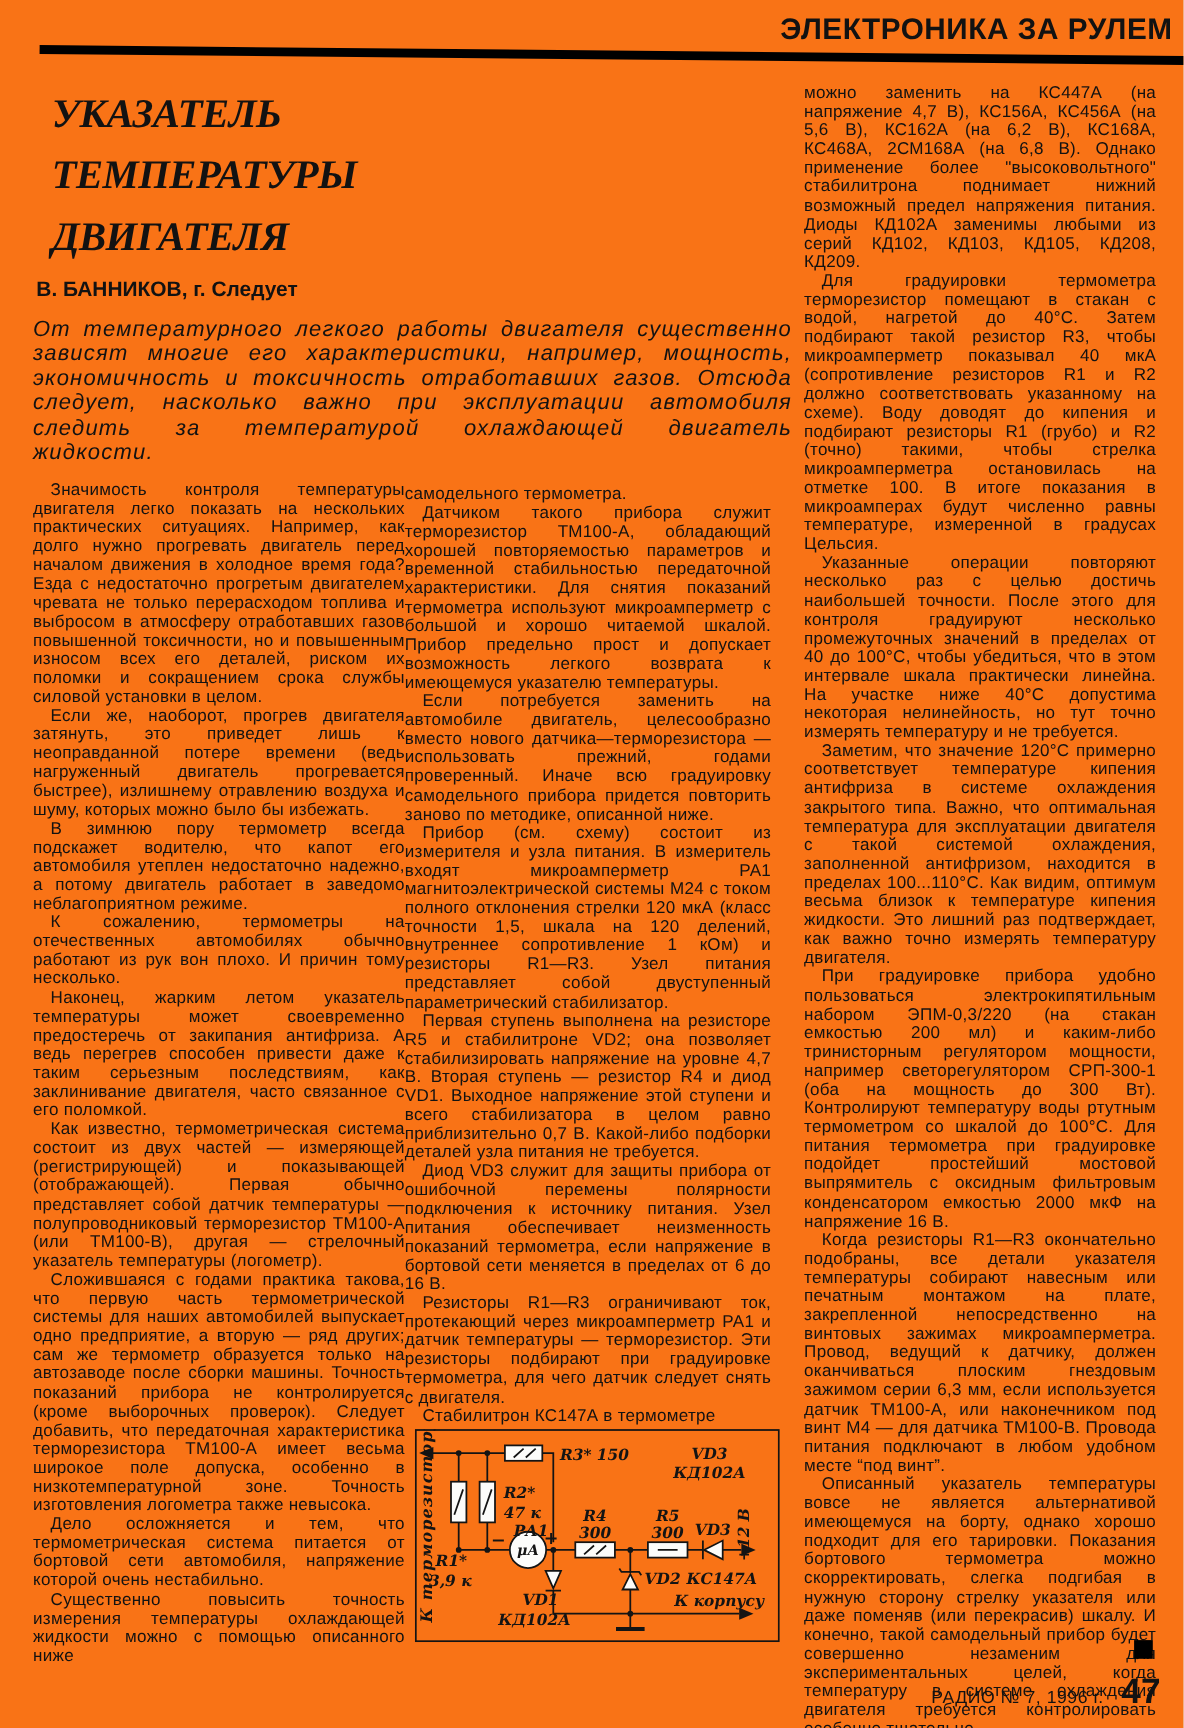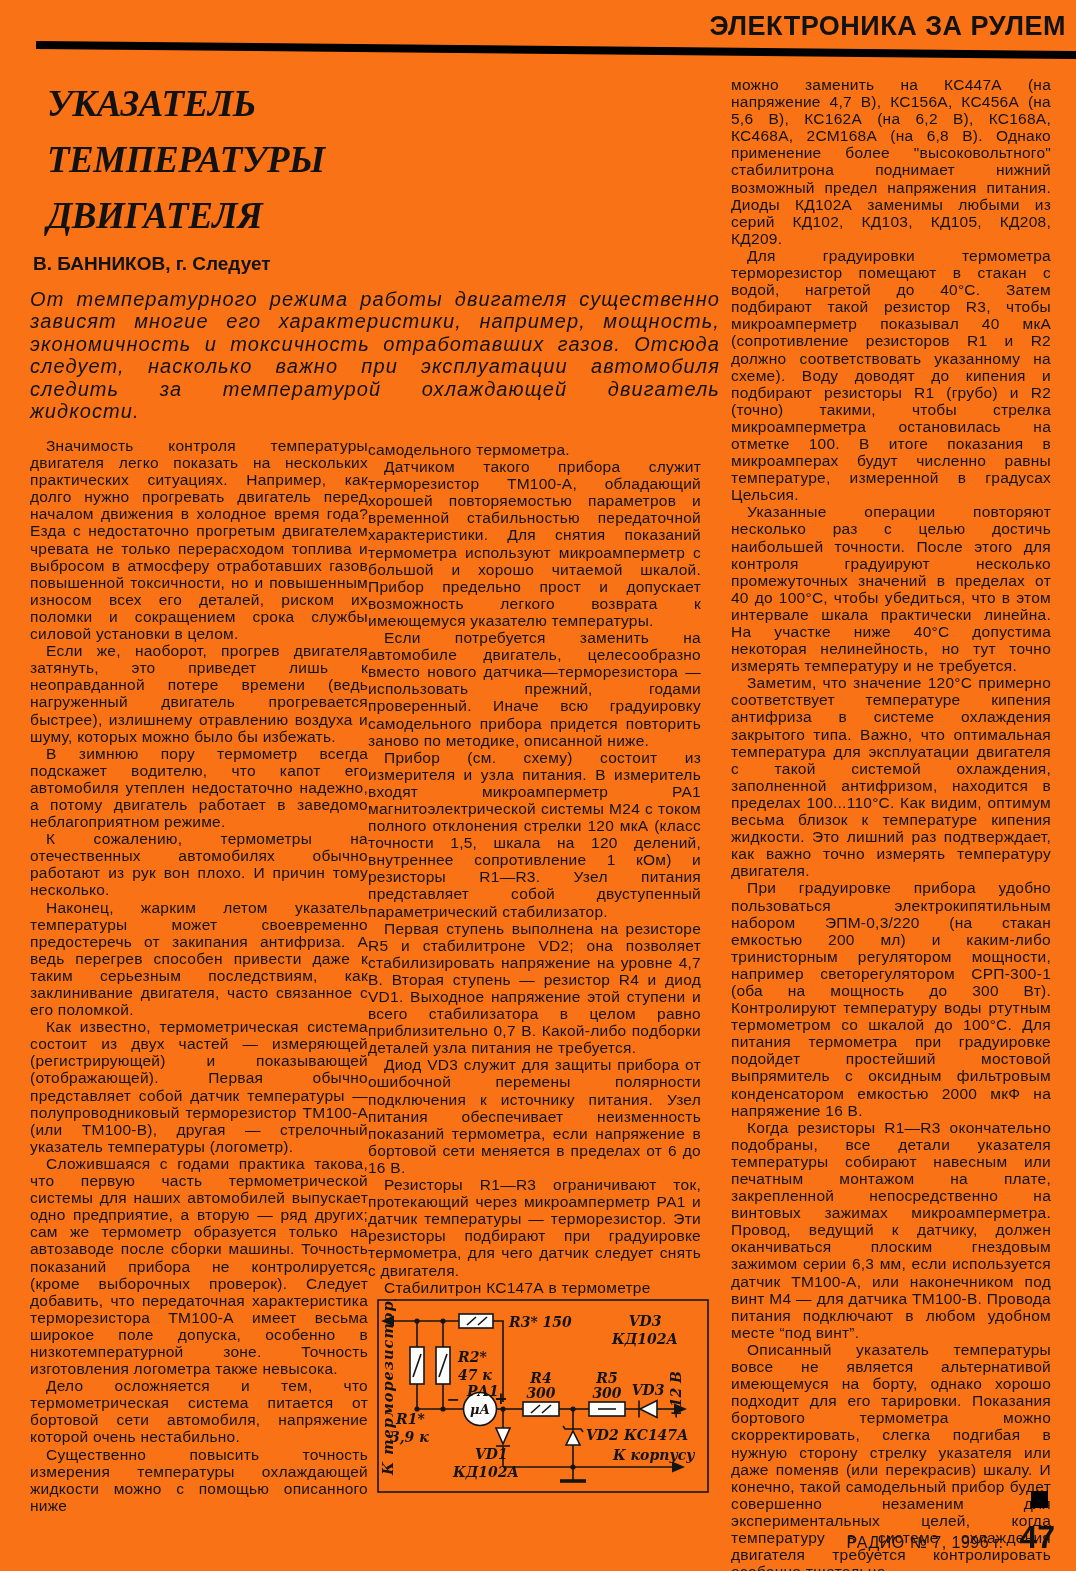--- a/index.html
+++ b/index.html
@@ -36,21 +36,21 @@
   <div class="topbar"></div>
 
   <div class="title">
     <div>УКАЗАТЕЛЬ</div>
     <div>ТЕМПЕРАТУРЫ</div>
     <div>ДВИГАТЕЛЯ</div>
   </div>
 
   <div class="author">В. БАННИКОВ, г. Следует</div>
 
-  <div class="lead">От температурного режима работы двигателя существенно зависят многие его характеристики, например, мощность, экономичность и токсичность отработавших газов. Отсюда следует, насколько важно при эксплуатации автомобиля следить за температурой охлаждающей двигатель жидкости.</div>
+  <div class="lead">От температурного легкого работы двигателя существенно зависят многие его характеристики, например, мощность, экономичность и токсичность отработавших газов. Отсюда следует, насколько важно при эксплуатации автомобиля следить за температурой охлаждающей двигатель жидкости.</div>
 
   <div class="col col-left">
     <p>Значимость контроля температуры двигателя легко показать на нескольких практических ситуациях. Например, как долго нужно прогревать двигатель перед началом движения в холодное время года? Езда с недостаточно прогретым двигателем чревата не только перерасходом топлива и выбросом в атмосферу отработавших газов повышенной токсичности, но и повышенным износом всех его деталей, риском их поломки и сокращением срока службы силовой установки в целом.</p>
     <p>Если же, наоборот, прогрев двигателя затянуть, это приведет лишь к неоправданной потере времени (ведь нагруженный двигатель прогревается быстрее), излишнему отравлению воздуха и шуму, которых можно было бы избежать.</p>
     <p>В зимнюю пору термометр всегда подскажет водителю, что капот его автомобиля утеплен недостаточно надежно, а потому двигатель работает в заведомо неблагоприятном режиме.</p>
     <p>К сожалению, термометры на отечественных автомобилях обычно работают из рук вон плохо. И причин тому несколько.</p>
     <p>Наконец, жарким летом указатель температуры может своевременно предостеречь от закипания антифриза. А ведь перегрев способен привести даже к таким серьезным последствиям, как заклинивание двигателя, часто связанное с его поломкой.</p>
     <p>Как известно, термометрическая система состоит из двух частей — измеряющей (регистрирующей) и показывающей (отображающей). Первая обычно представляет собой датчик температуры — полупроводниковый терморезистор ТМ100-А (или ТМ100-В), другая — стрелочный указатель температуры (логометр).</p>
     <p>Сложившаяся с годами практика такова, что первую часть термометрической системы для наших автомобилей выпускает одно предприятие, а вторую — ряд других; сам же термометр образуется только на автозаводе после сборки машины. Точность показаний прибора не контролируется (кроме выборочных проверок). Следует добавить, что передаточная характеристика терморезистора ТМ100-А имеет весьма широкое поле допуска, особенно в низкотемпературной зоне. Точность изготовления логометра также невысока.</p>
     <p>Дело осложняется и тем, что термометрическая система питается от бортовой сети автомобиля, напряжение которой очень нестабильно.</p>

